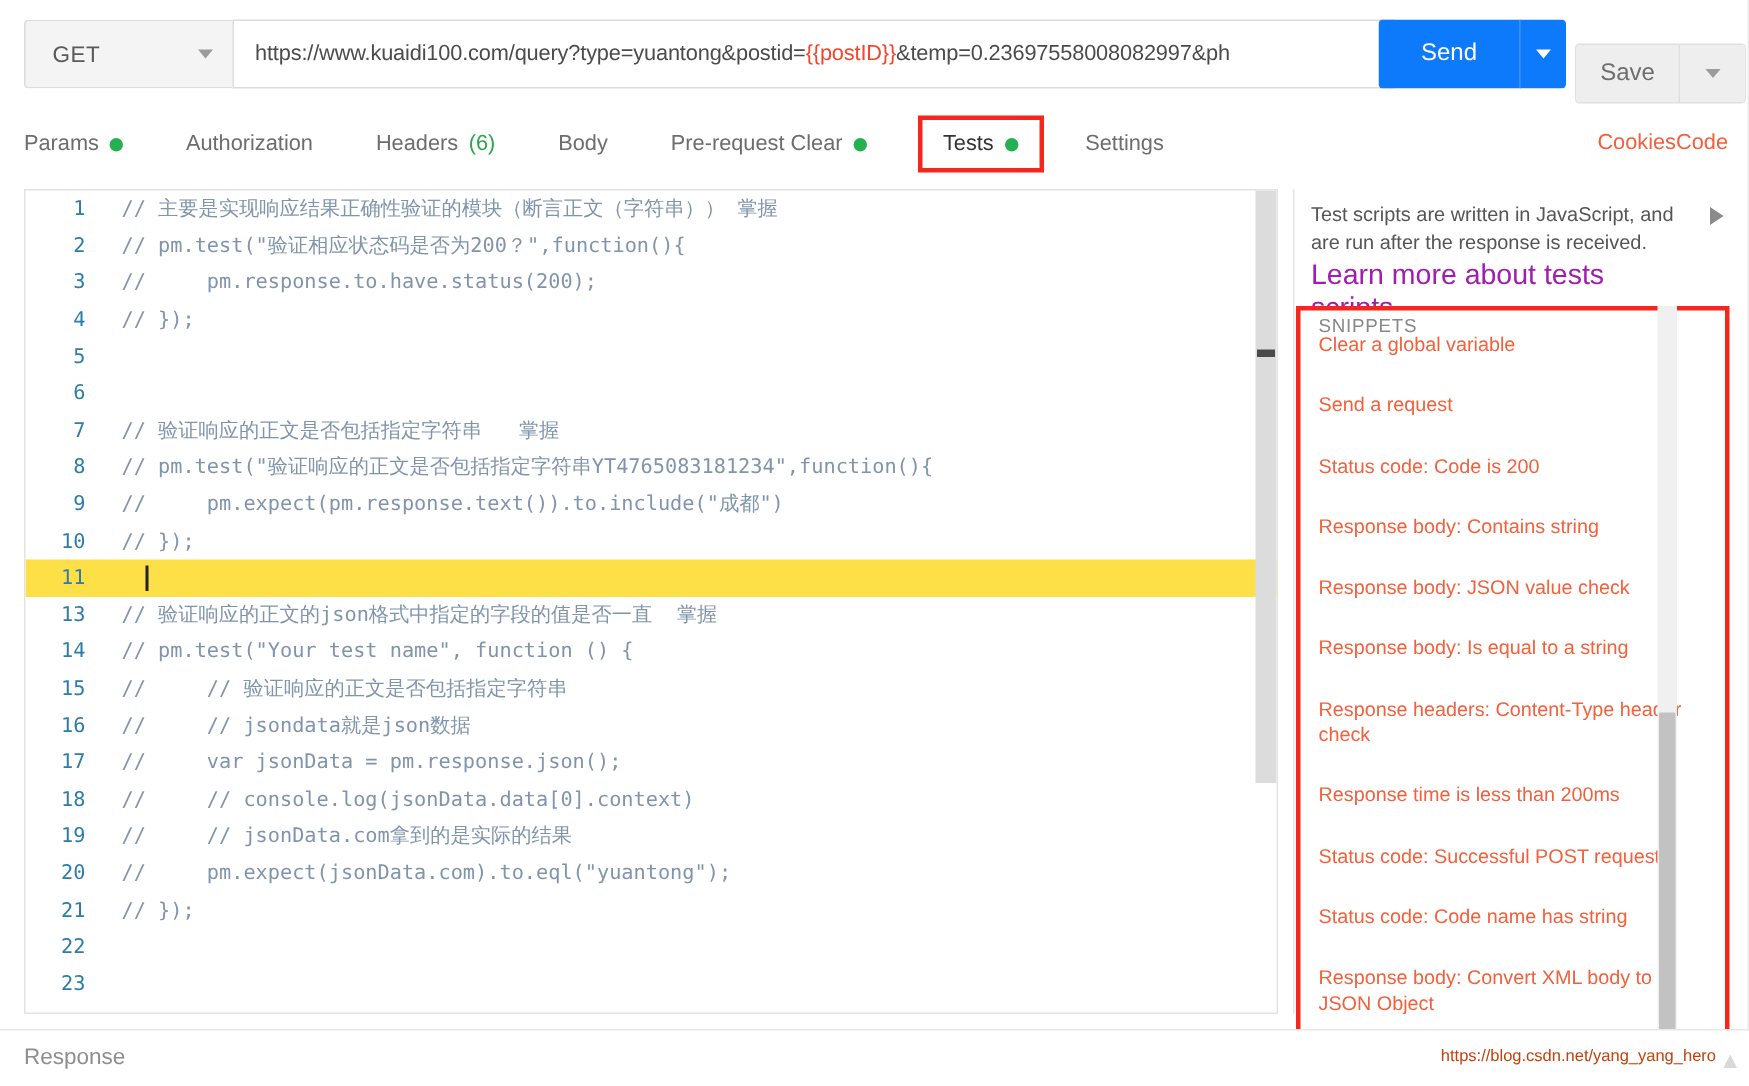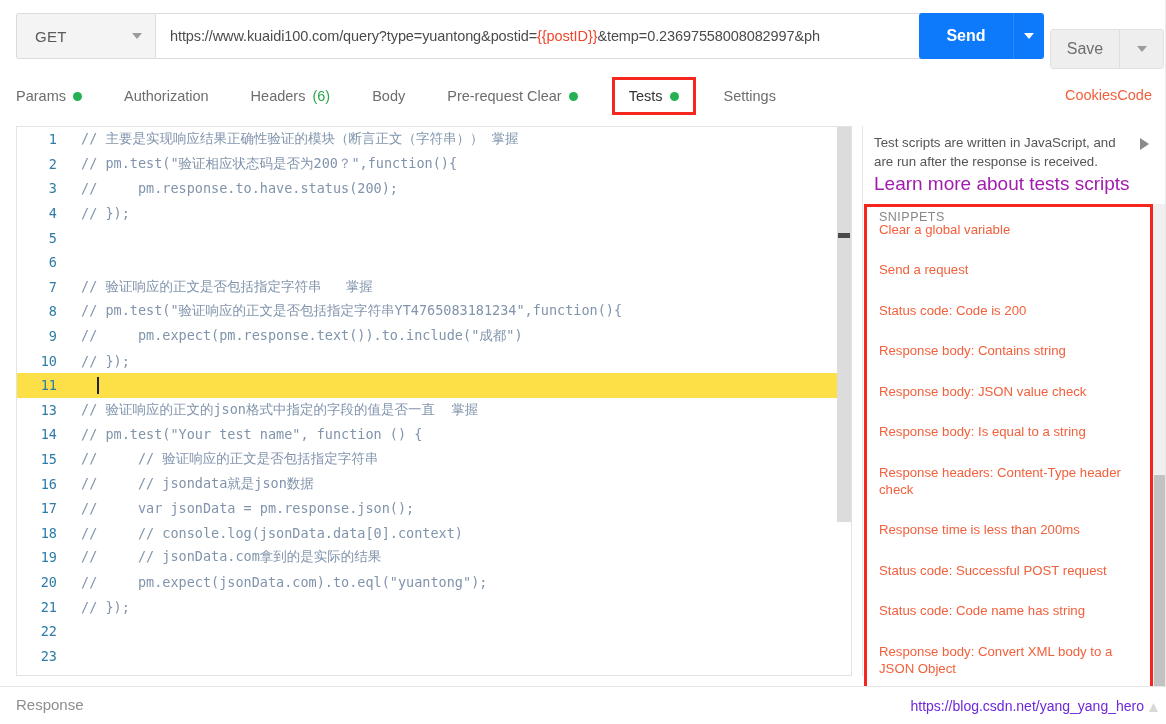--- a/index.html
+++ b/index.html
@@ -39,21 +39,21 @@
     overflow: hidden; letter-spacing: -.1px;
   }
   .url-var { color: #f0462d; }
 
   .send-group {
     position: absolute; left: 919px; top: 13px; height: 46px;
     display: flex; border-radius: 3px; overflow: hidden;
   }
   .send-btn {
     width: 94px; background: #0d7afc; color: #fff; font-size: 16px;
-    font-weight: bold; display: flex; align-items: center;
+    font-weight: normal; display: flex; align-items: center;
     justify-content: center; cursor: pointer;
   }
   .send-split {
     width: 31px; background: #0d7afc; display: flex; align-items: center;
     justify-content: center; cursor: pointer;
     border-left: 1px solid #2a8afc;
   }
   .send-split .caret-dn { border-top-color: #ffffff; }
 
   .save-group {
@@ -127,21 +127,21 @@
     position: absolute; right: 0; top: 0; width: 14px; height: 395px;
     background: #dcdcdc;
   }
   .ed-scroll-thumb {
     position: absolute; right: 1px; top: 106px; width: 12px; height: 5px;
     background: #4a4a4a;
   }
 
   
   .right-panel {
-    position: absolute; left: 862px; top: 126px; width: 304px; height: 550px;
+    position: absolute; left: 862px; top: 126px; width: 256px; height: 550px;
     background: #fff;
   }
   .panel-divider {
     position: absolute; left: 0; top: 0; width: 1px; height: 550px;
     background: #e6e6e6;
   }
   .panel-desc {
     position: absolute; left: 12px; top: 7px; width: 250px;
     font-size: 13.3px; color: #555; line-height: 1.45;
   }
@@ -179,22 +179,22 @@
 
   
   .bottom {
     position: absolute; left: 0; top: 686px; width: 1166px; height: 38px;
     background: #fff; border-top: 1px solid #e8e8e8;
   }
   .resp-label {
     position: absolute; left: 16px; top: 9px; font-size: 15px; color: #8e8e8e;
   }
   .watermark {
-    position: absolute; right: 22px; top: 11px; font-size: 14px;
-    color: #6d28d9; white-space: nowrap;
+    position: absolute; right: 22px; top: 11px; font-size: 11px;
+    color: #c2410c; white-space: nowrap;
   }
   .wm-mark {
     position: absolute; right: 8px; top: 16px; width: 9px; height: 9px;
     background: #d8d8d8;
     clip-path: polygon(0 100%, 50% 0, 100% 100%);
   }
   .right-edge-line {
     position: absolute; right: 0; top: 0; width: 1px; height: 686px;
     background: #e9e9e9;
   }

